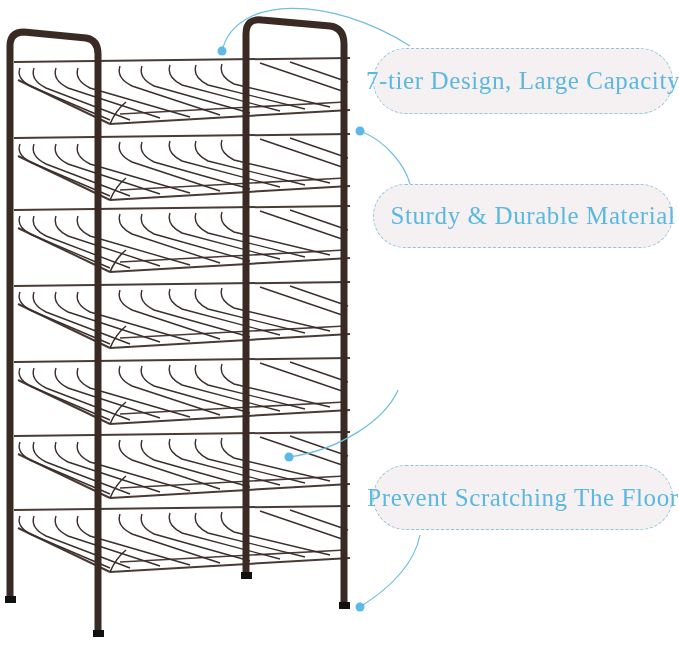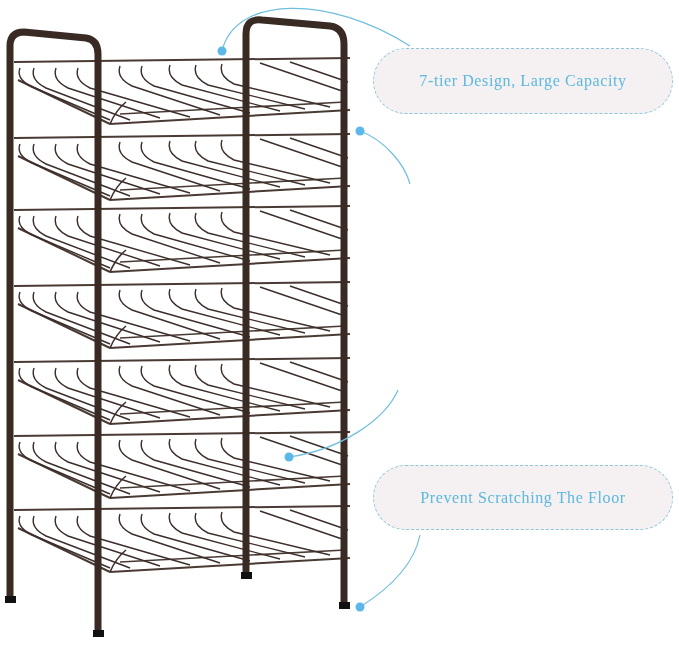--- a/index.html
+++ b/index.html
@@ -9,21 +9,21 @@
   .callout {
     position:absolute;
     background:#f5f1f2;
     border:1.5px dashed #8cc6db;
     border-radius:40px;
     display:flex; align-items:center; justify-content:center;
     box-sizing:border-box;
   }
   .callout span {
     color:#5bb8de;
-    font-size:16px;
+    font-size:25px;
     letter-spacing:0.6px;
     white-space:nowrap;
   }
 </style>
 </head>
 <body>
 
 <div class="stage">
 
   <svg class="art" width="679" height="648" viewBox="0 0 679 648">
@@ -81,19 +81,22 @@
       <circle cx="360" cy="131" r="4.5"></circle>
       <circle cx="289" cy="457" r="4.5"></circle>
       <circle cx="360" cy="607" r="4.5"></circle>
     </g>
   </svg>
 
   <div class="callout" style="left:373px; top:48px; width:300px; height:66px;">
     <span>7-tier Design, Large Capacity</span>
   </div>
 
+  <div class="callout" style="left:373px; top:184px; width:300px; height:64px;">
+    <span style="padding-left:20px;">Sturdy &amp; Durable Material</span>
+  </div>
 
 
   <div class="callout" style="left:373px; top:465px; width:300px; height:65px;">
     <span>Prevent Scratching The Floor</span>
   </div>
 
 </div>
 
 </body></html>

